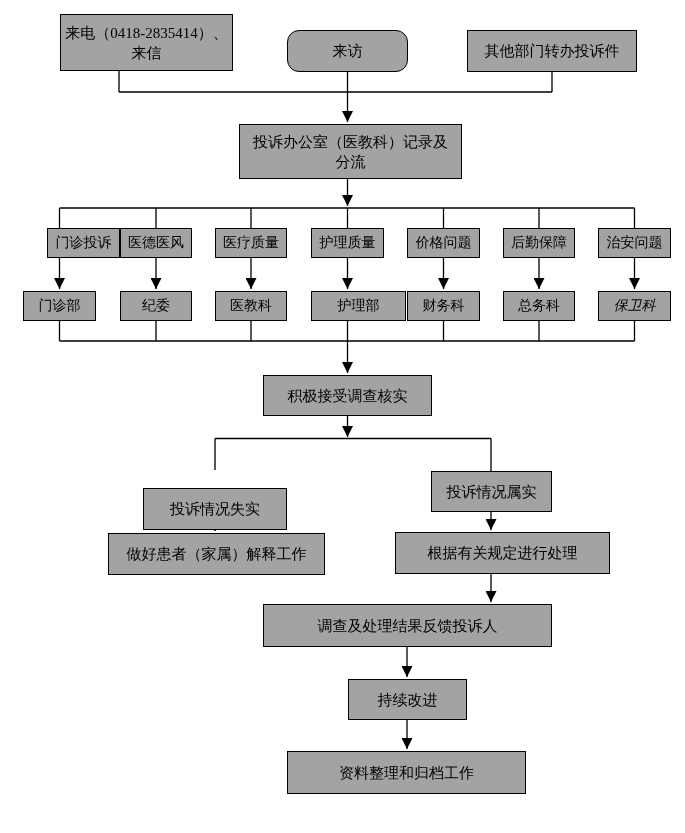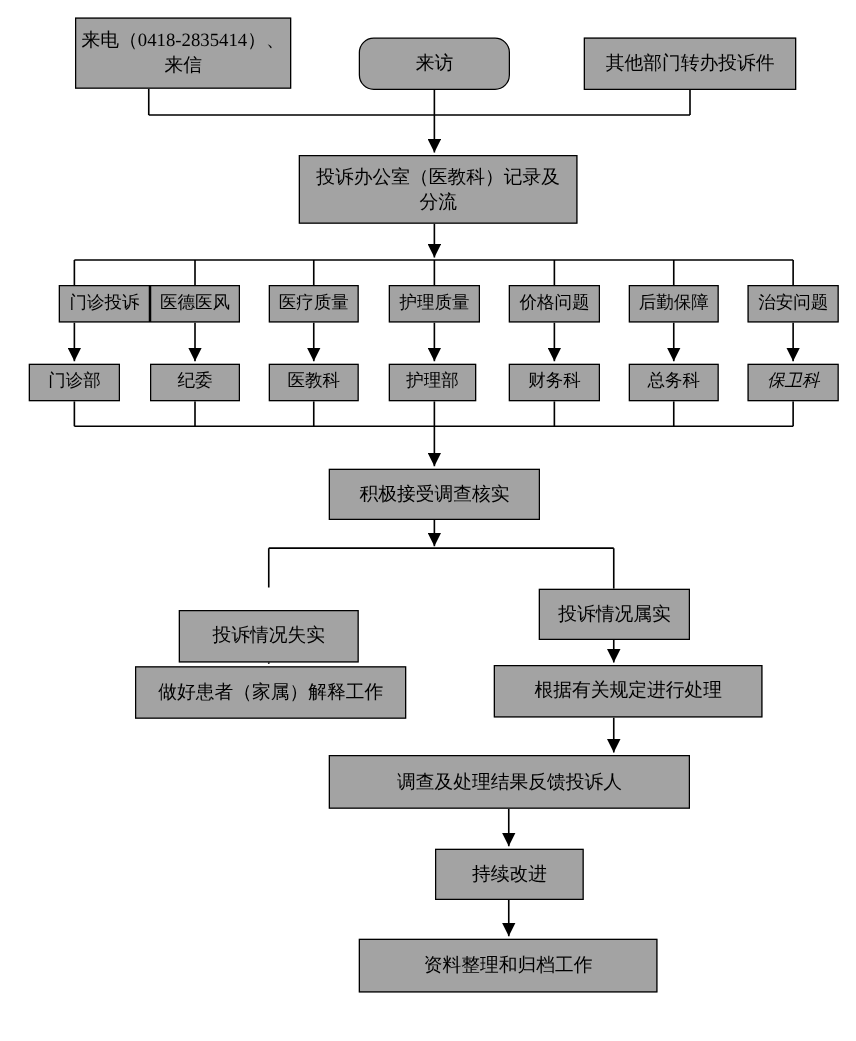--- a/index.html
+++ b/index.html
@@ -112,21 +112,21 @@
 
   <div class="box sm" style="left:23px;top:291px;width:73px;height:30px;">
     <span>门诊部</span>
     </div>
   <div class="box sm" style="left:120px;top:291px;width:72px;height:30px;">
     <span>纪委</span>
     </div>
   <div class="box sm" style="left:215px;top:291px;width:72px;height:30px;">
     <span>医教科</span>
     </div>
-  <div class="box sm" style="left:311px;top:291px;width:70px;height:30px;">
+  <div class="box sm" style="left:311px;top:291px;width:95px;height:30px;">
     <span>护理部</span>
     </div>
   <div class="box sm" style="left:407px;top:291px;width:73px;height:30px;">
     <span>财务科</span>
     </div>
   <div class="box sm" style="left:503px;top:291px;width:72px;height:30px;">
     <span>总务科</span>
     </div>
   <div class="box sm" style="left:598px;top:291px;width:73px;height:30px;font-style:italic;">
     <span>保卫科</span>

